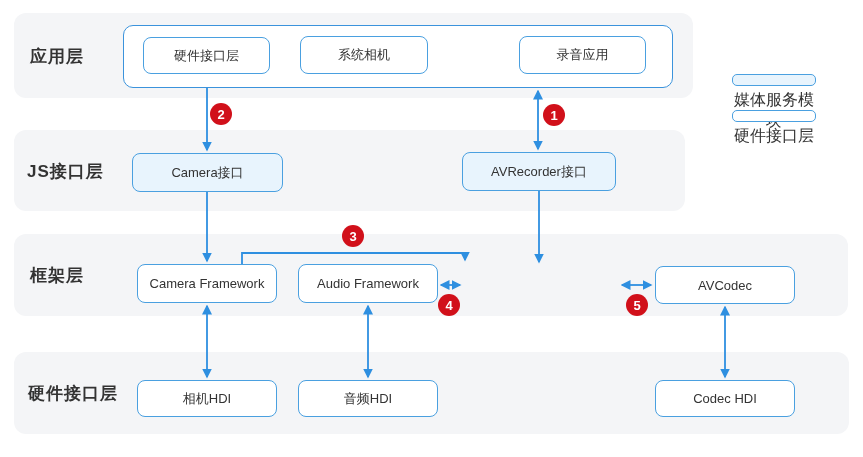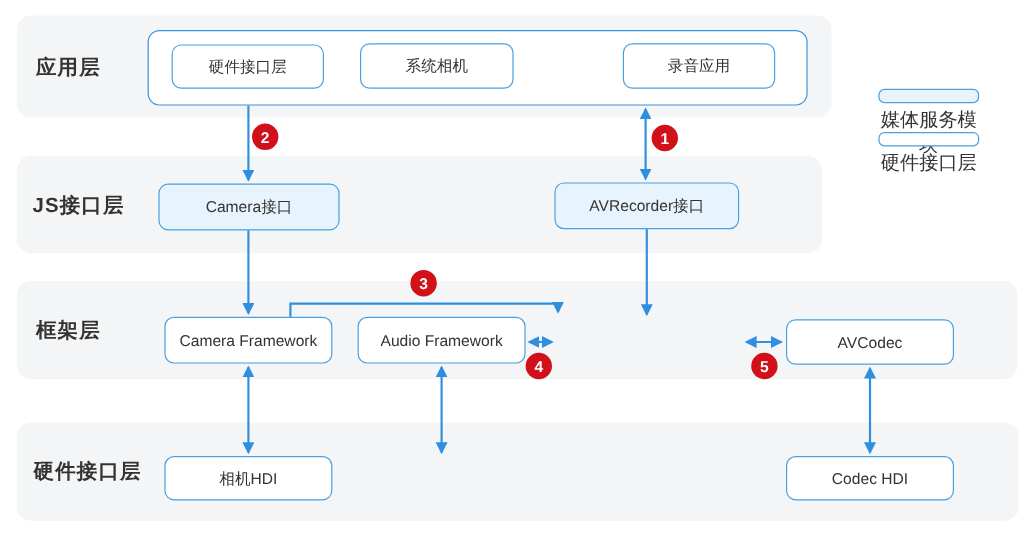--- a/index.html
+++ b/index.html
@@ -59,20 +59,21 @@
   <div class="node" style="left:475px;top:36px;width:127px;height:38px;margin-left:44px;">录音应用</div>
 
   <div class="node tint" style="left:132px;top:153px;width:151px;height:39px;">Camera接口</div>
   <div class="node tint" style="left:462px;top:152px;width:154px;height:39px;">AVRecorder接口</div>
 
   <div class="node" style="left:137px;top:264px;width:140px;height:39px;">Camera Framework</div>
   <div class="node" style="left:298px;top:264px;width:140px;height:39px;">Audio Framework</div>
   <div class="node" style="left:655px;top:266px;width:140px;height:38px;text-align:center;">AVCodec</div>
 
   <div class="node" style="left:137px;top:380px;width:140px;height:37px;">相机HDI</div>
+  <div class="node" style="left:298px;top:380px;width:140px;height:37px;">音频HDI</div>
   <div class="node" style="left:655px;top:380px;width:140px;height:37px;">Codec HDI</div>
 
   <svg class="arrows" width="863" height="457" viewBox="0 0 863 457">
     <defs>
       <marker id="arrow" viewBox="0 0 10 10" refX="8.5" refY="5" markerWidth="10" markerHeight="10" orient="auto-start-reverse" markerUnits="userSpaceOnUse">
         <path d="M0,0 L10,5 L0,10 z" fill="#2e8fe0"></path>
       </marker>
     </defs>
 
     <line x1="538" y1="91" x2="538" y2="149" stroke="#2e8fe0" stroke-width="1.8" marker-start="url(#arrow)" marker-end="url(#arrow)"></line>

